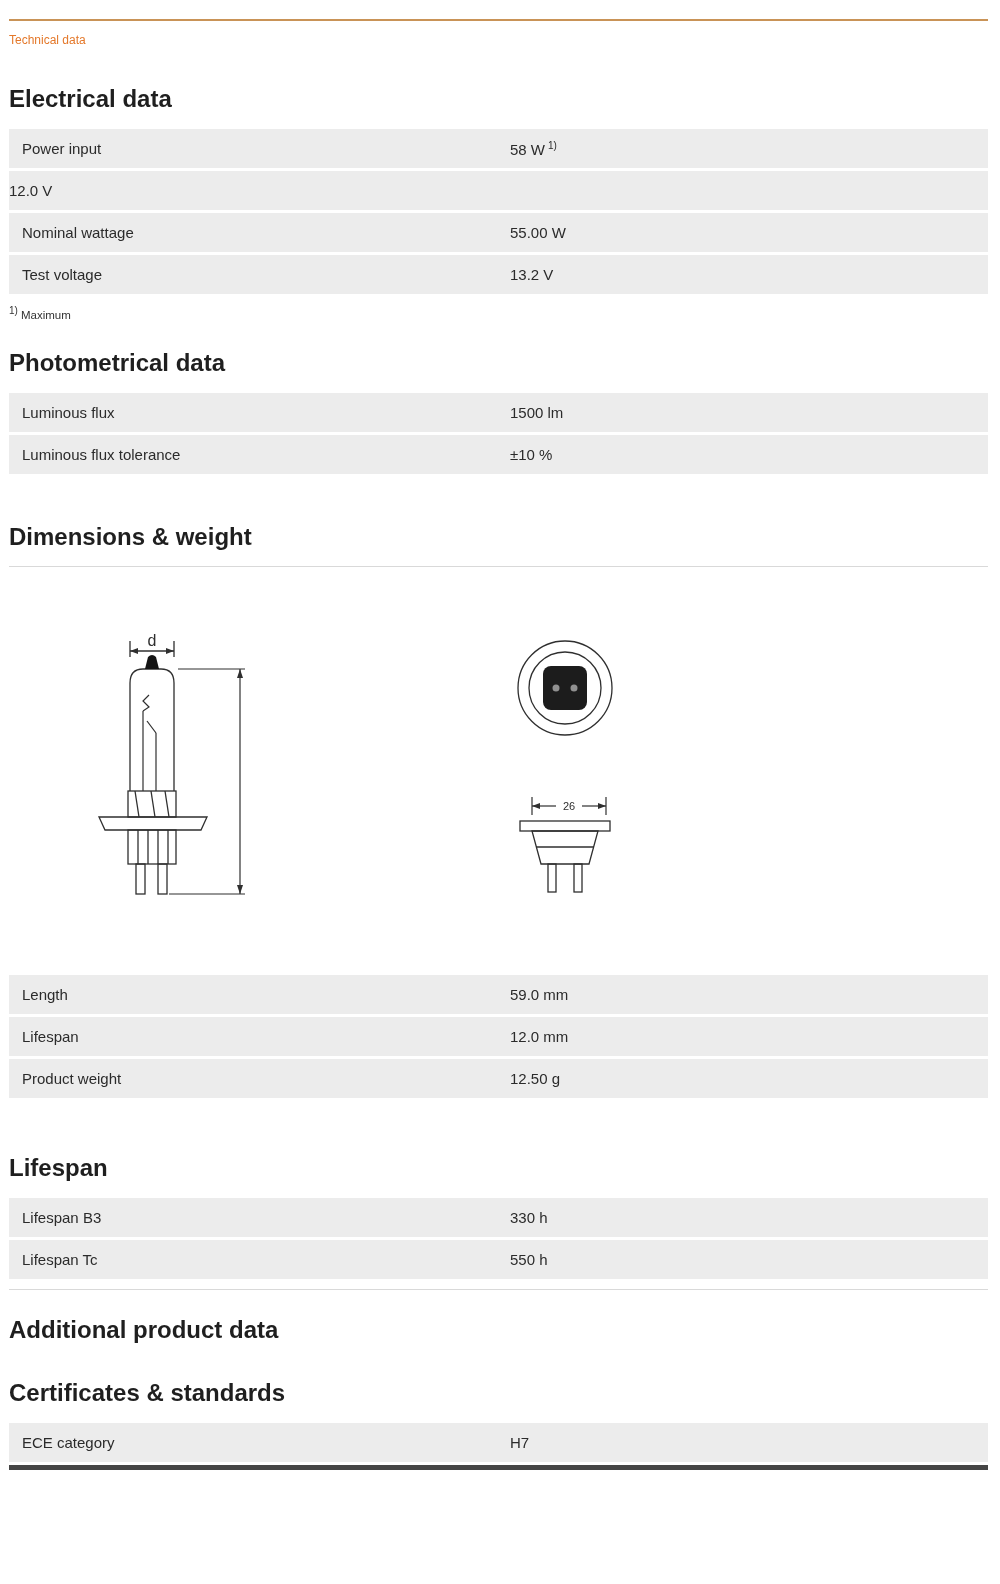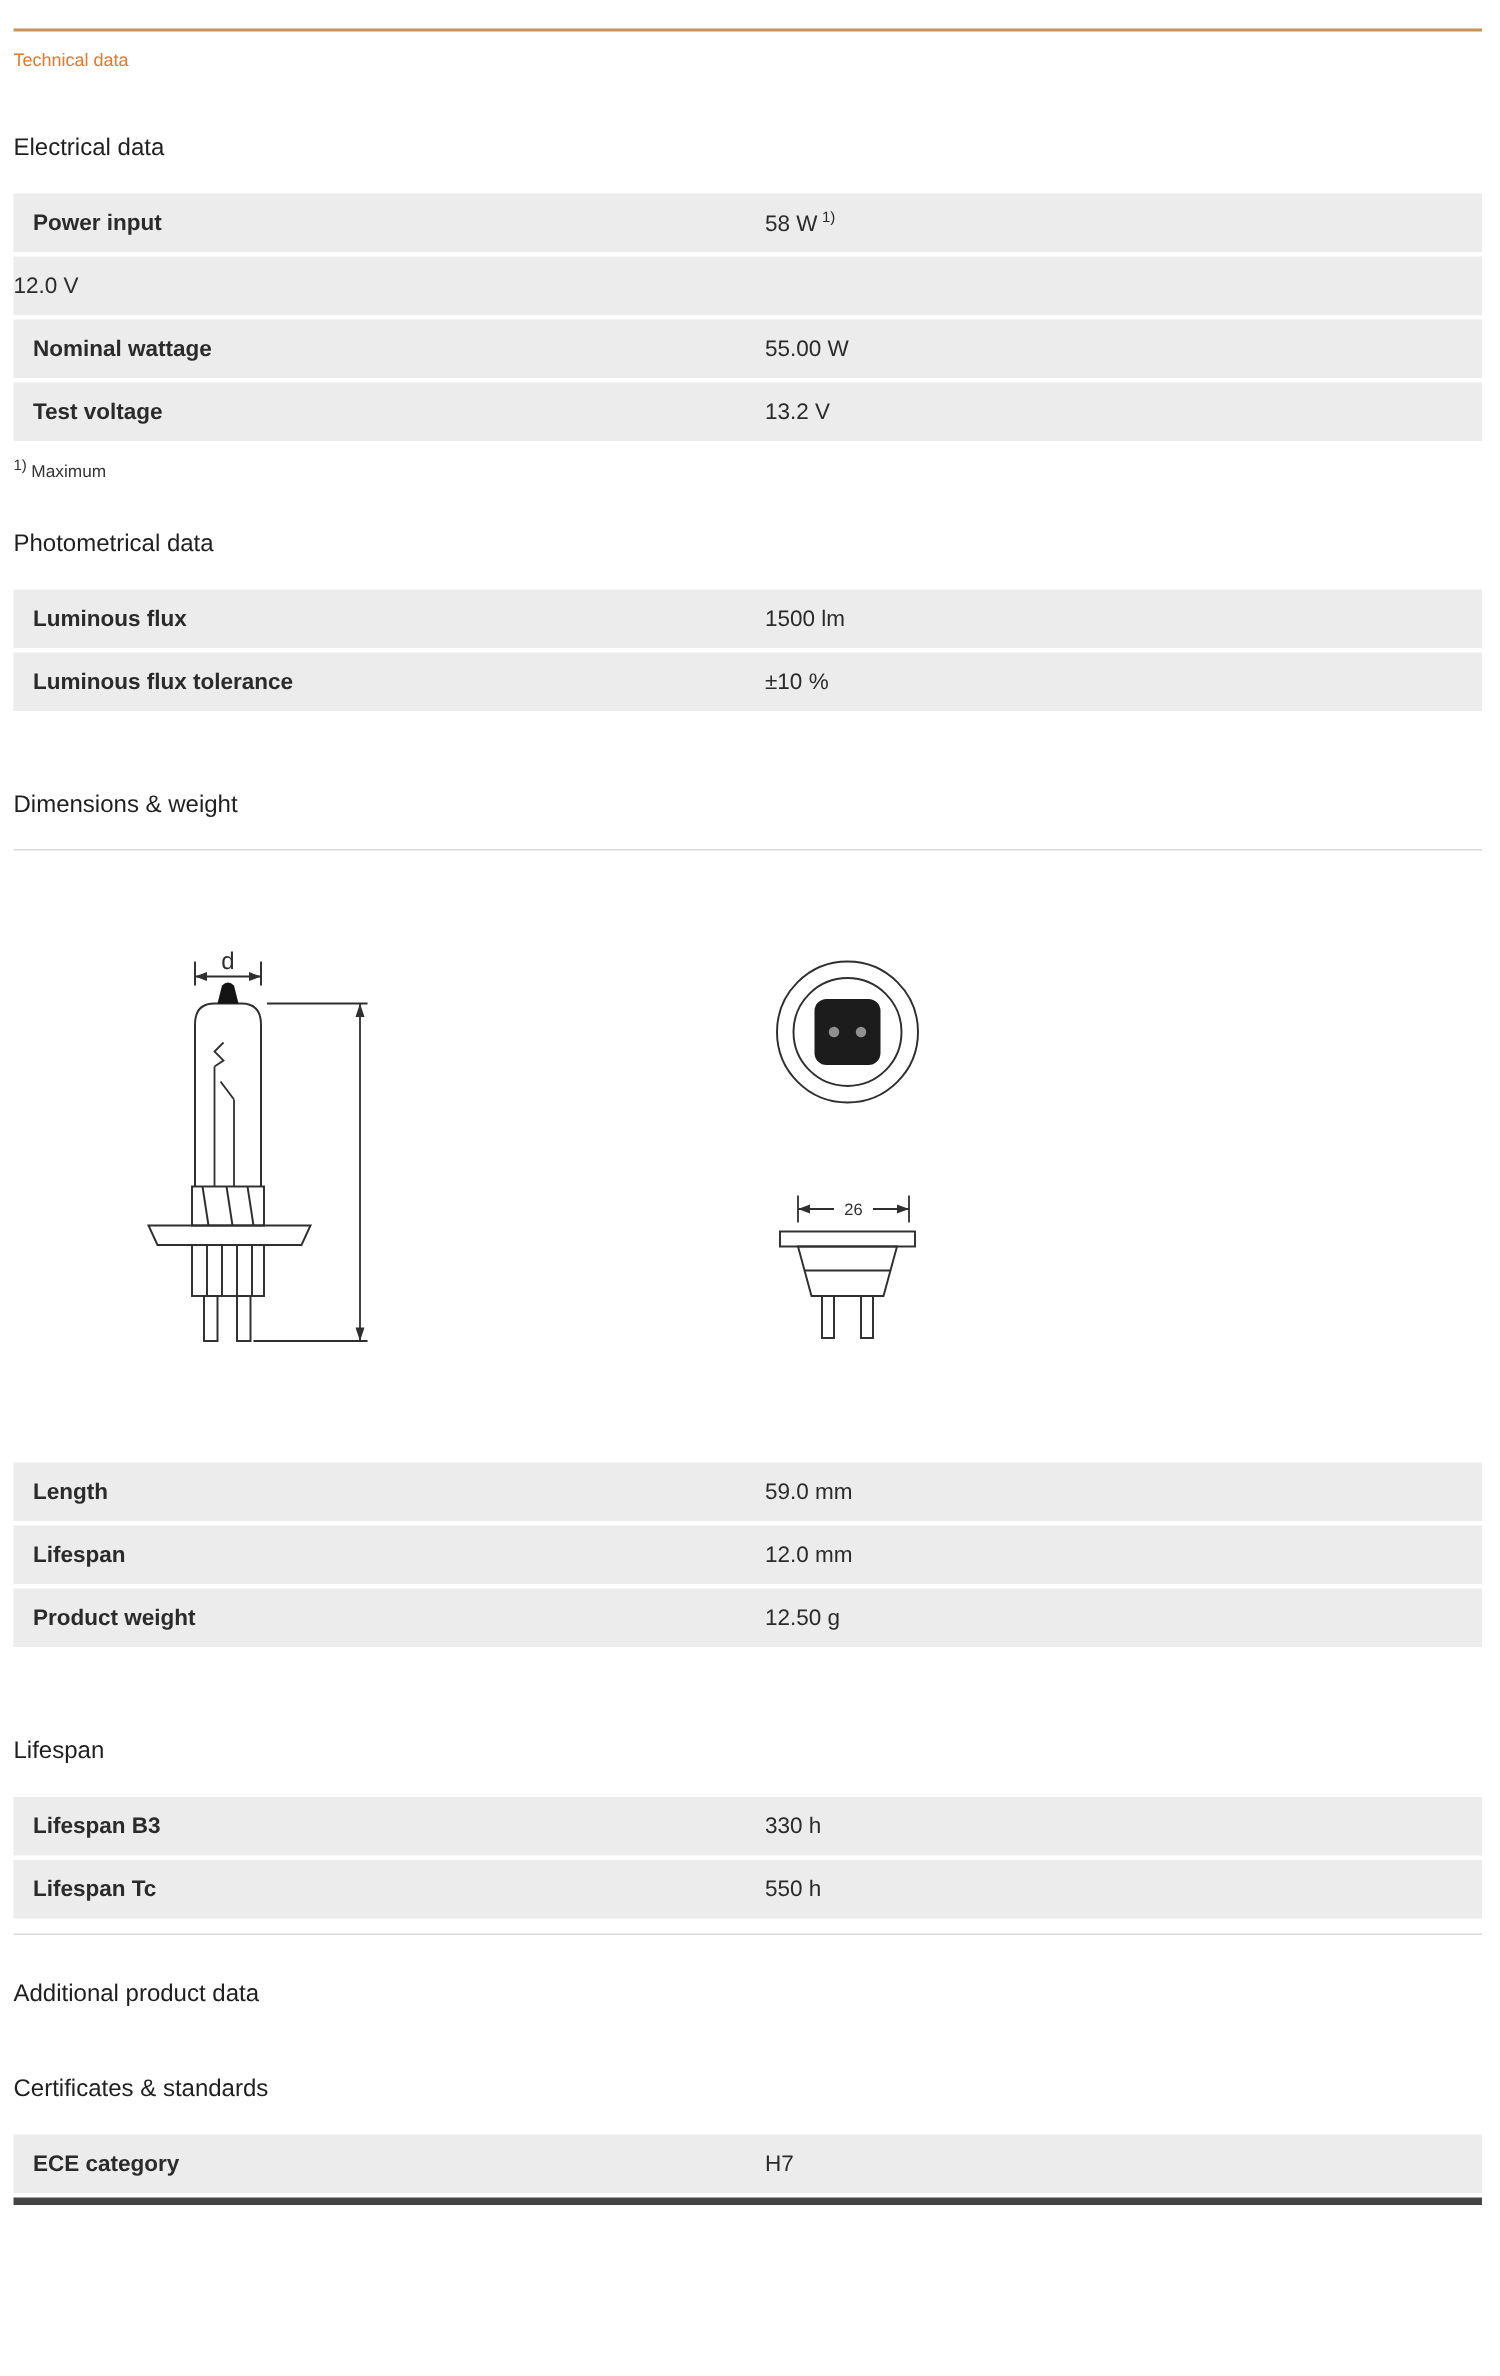--- a/index.html
+++ b/index.html
@@ -9,22 +9,22 @@
     overflow: hidden;
     font-family: "Liberation Sans", sans-serif;
     color: #262626;
   }
   .page { padding-left: 9px; padding-right: 12px; }
 
   .top-rule { height: 2px; background: #c99357; margin-top: 19px; }
   .page-title { color: #e4782a; font-size: 12px; margin-top: 12px; }
 
   .section-heading {
-    font-size: 16px;
-    font-weight: normal;
+    font-size: 24px;
+    font-weight: bold;
     color: #1f1f1f;
     line-height: 24px;
   }
   .mt-elec  { margin-top: 40px; }
   .mt-photo { margin-top: 30px; }
   .mt-dim   { margin-top: 51px; }
   .mt-life  { margin-top: 58px; }
   .mt-add   { margin-top: 28px; }
   .mt-cert  { margin-top: 39px; }
 
@@ -33,21 +33,21 @@
     display: flex;
     align-items: center;
     background: #ececec;
     height: 39px;
     margin-bottom: 3px;
   }
   .tlabel {
     width: 501px;
     padding-left: 13px;
     font-size: 15px;
-    font-weight: bold;
+    font-weight: normal;
     color: #2b2b2b;
   }
   .tvalue { font-size: 15px; color: #2b2b2b; }
   .vsup { font-size: 10px; margin-left: 3px; vertical-align: super; }
 
   .footnote { margin-top: 11px; font-size: 11.5px; color: #333; }
   .footnote sup { font-size: 10px; margin-right: 3px; }
 
   .light-rule { height: 1px; background: #d9d9d9; }
   .rule-dim { margin-top: 17px; }

